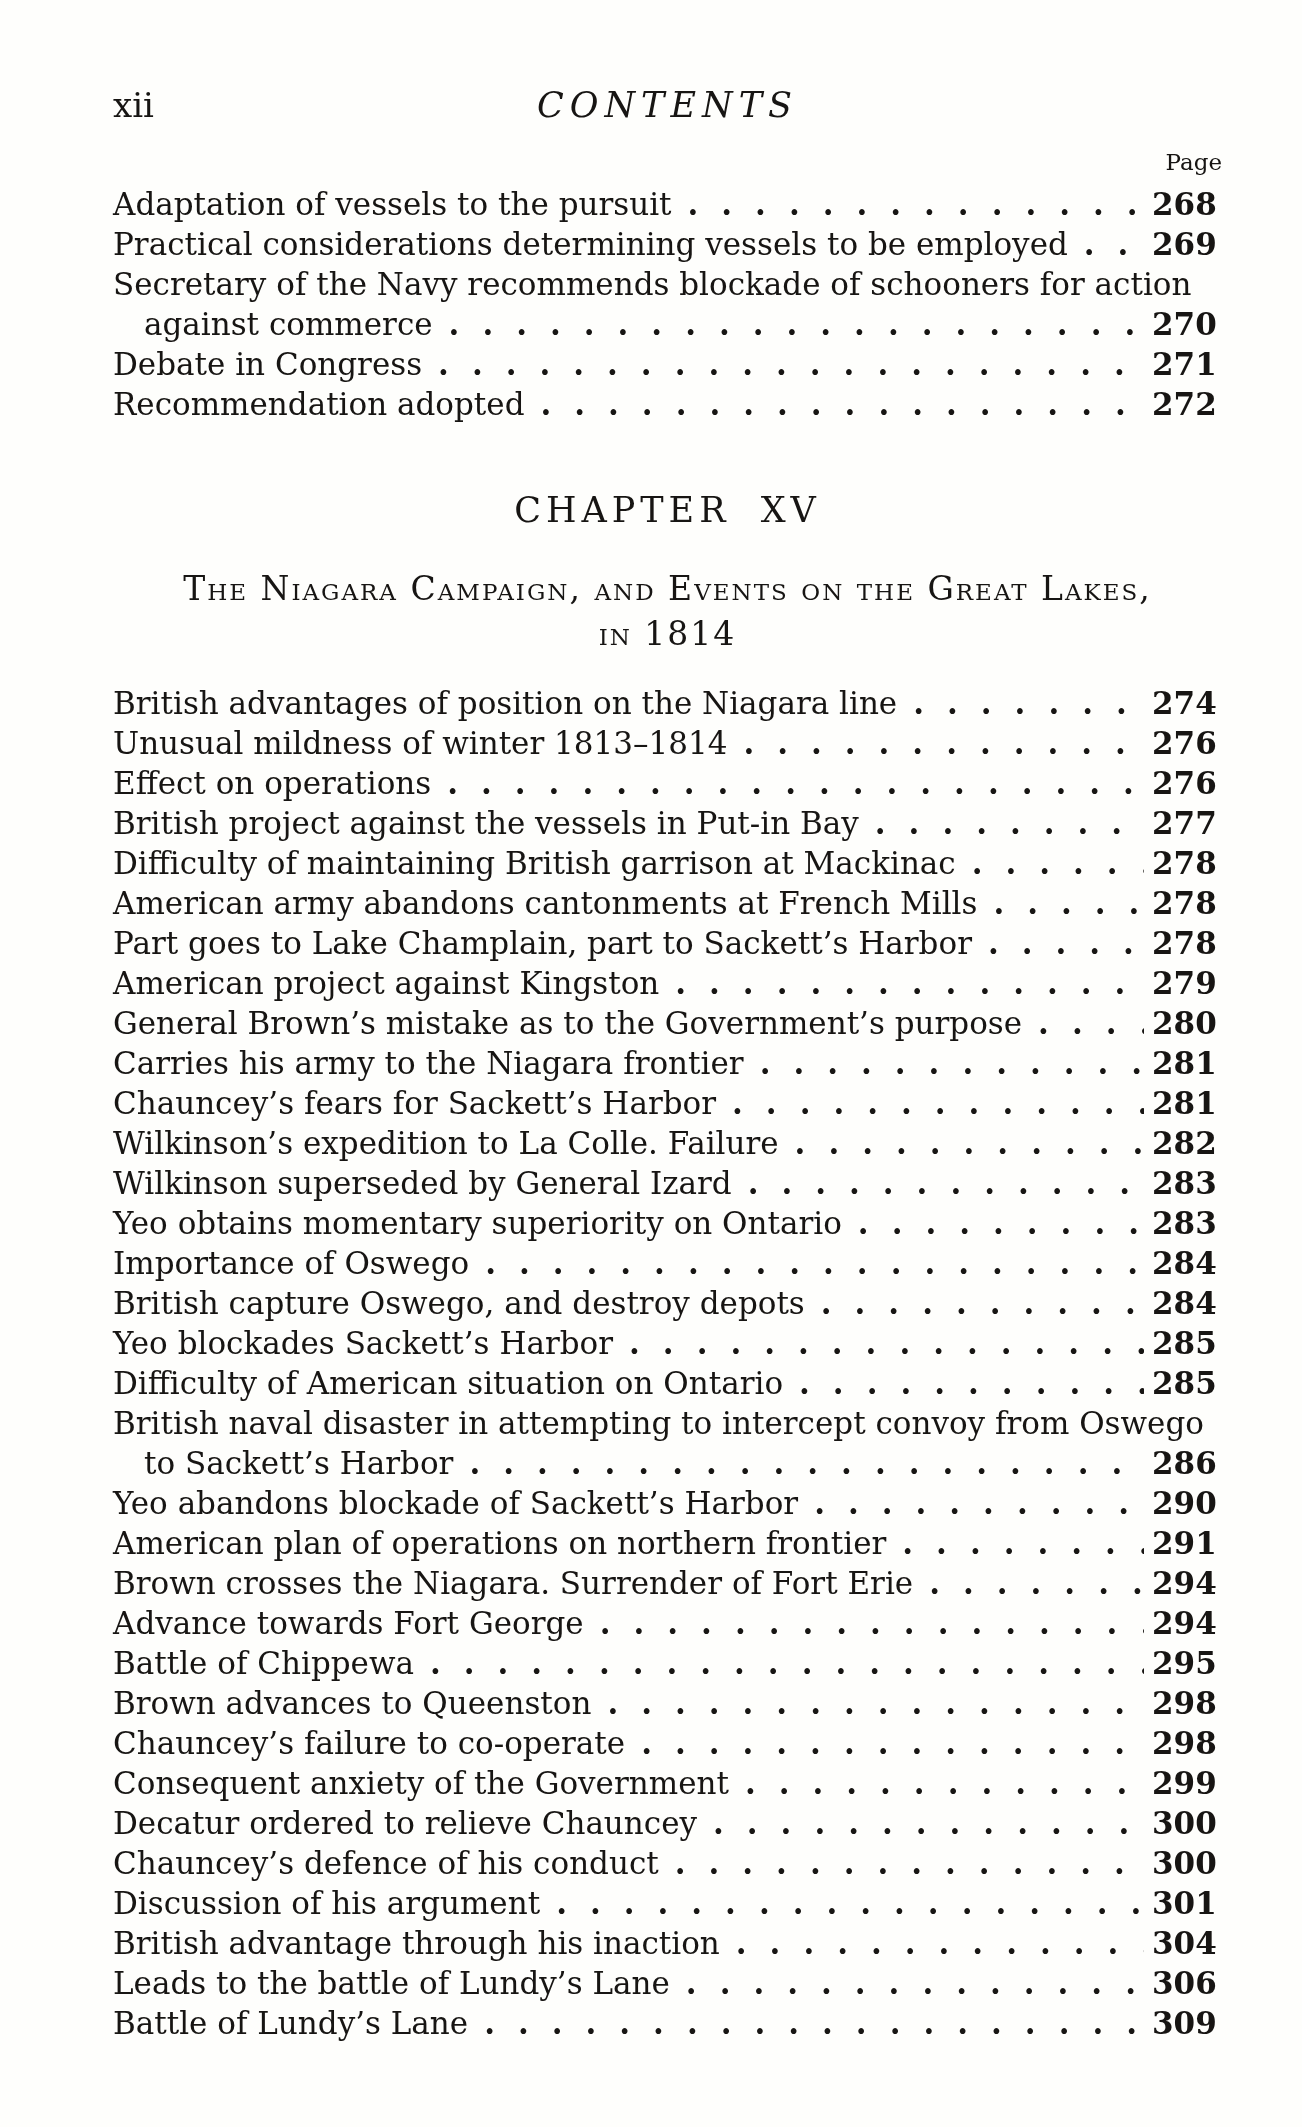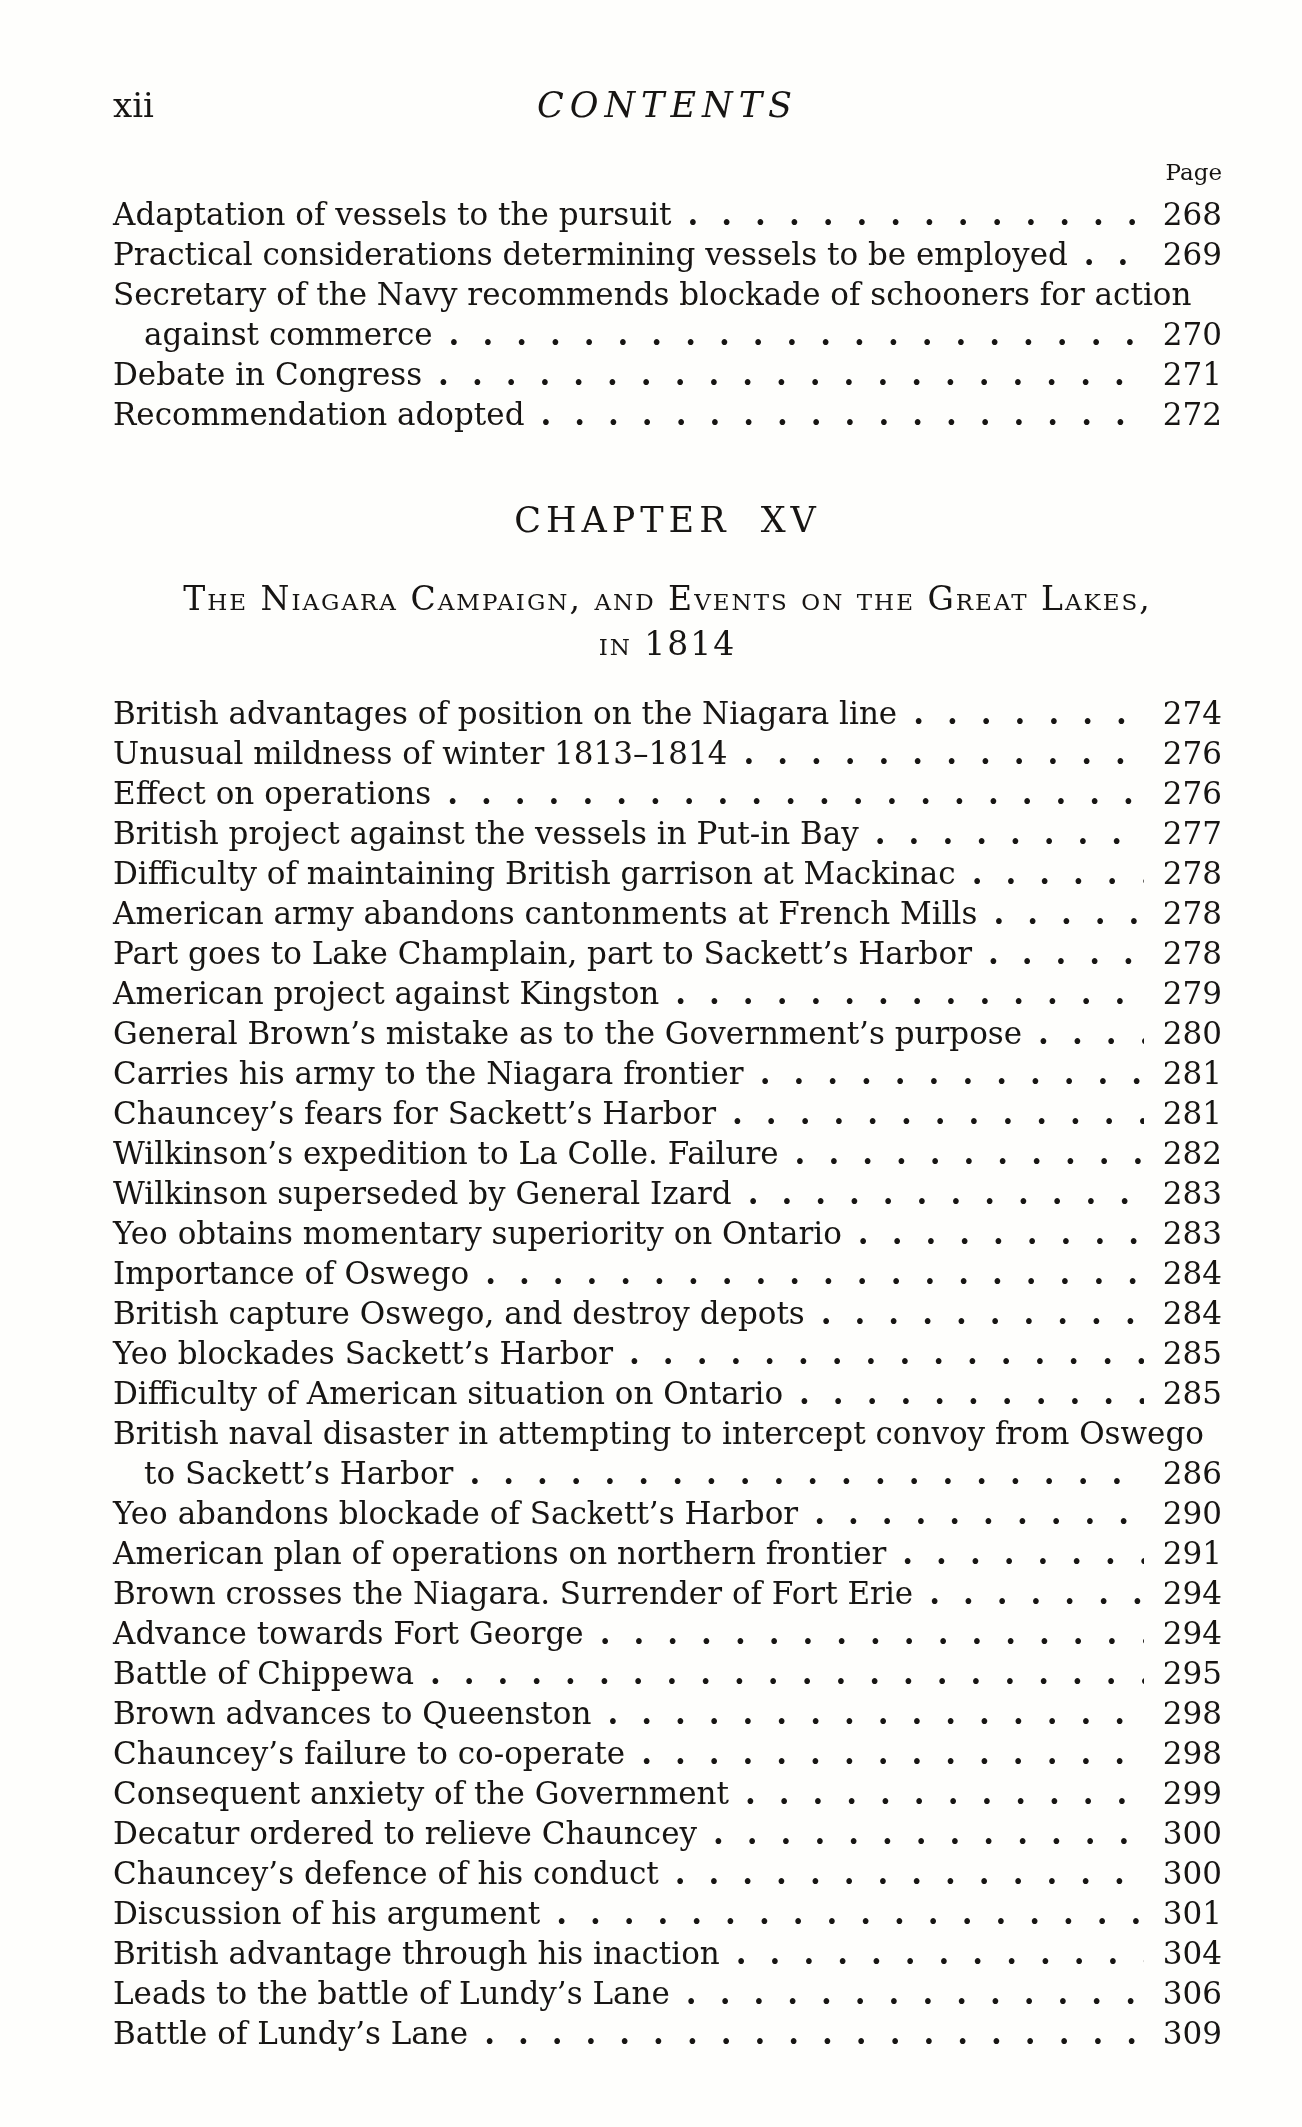--- a/index.html
+++ b/index.html
@@ -24,21 +24,21 @@
     position:absolute;left:0;top:86px;
     font-size:34px;line-height:38px;
   }
   .title{
     display:block;text-align:center;
     font-style:italic;
     font-size:35px;line-height:38px;
     letter-spacing:6px;
   }
   .pagecol-label{
-    margin-top:34px;
+    margin-top:24px;
     text-align:right;
     font-size:23px;line-height:24px;
   }
   .toc{display:block;}
   .toc.front{margin-top:10px;}
   .toc.chapter{margin-top:27px;}
   .entry{
     display:flex;
     align-items:flex-end;
     font-size:31px;line-height:40px;
@@ -51,22 +51,22 @@
     padding-left:16px;
     margin-right:8px;
     font-weight:700;
   }
   .leader::after{
     content:"........................................";
     letter-spacing:23px;
   }
   .epage{
     min-width:70px;
-    text-align:right;
     white-space:nowrap;
+    font-weight:bold;
   }
   .full-line{
     font-size:31px;line-height:40px;
     padding-right:64px;
     white-space:nowrap;
     text-align:justify;
     text-align-last:justify;
   }
   .indented{margin-left:31px;}
   .chapter-heading{

